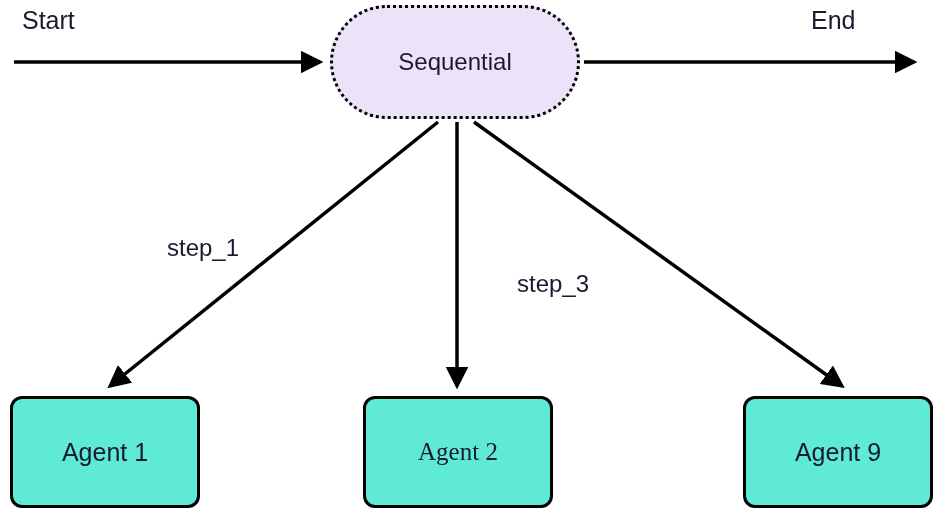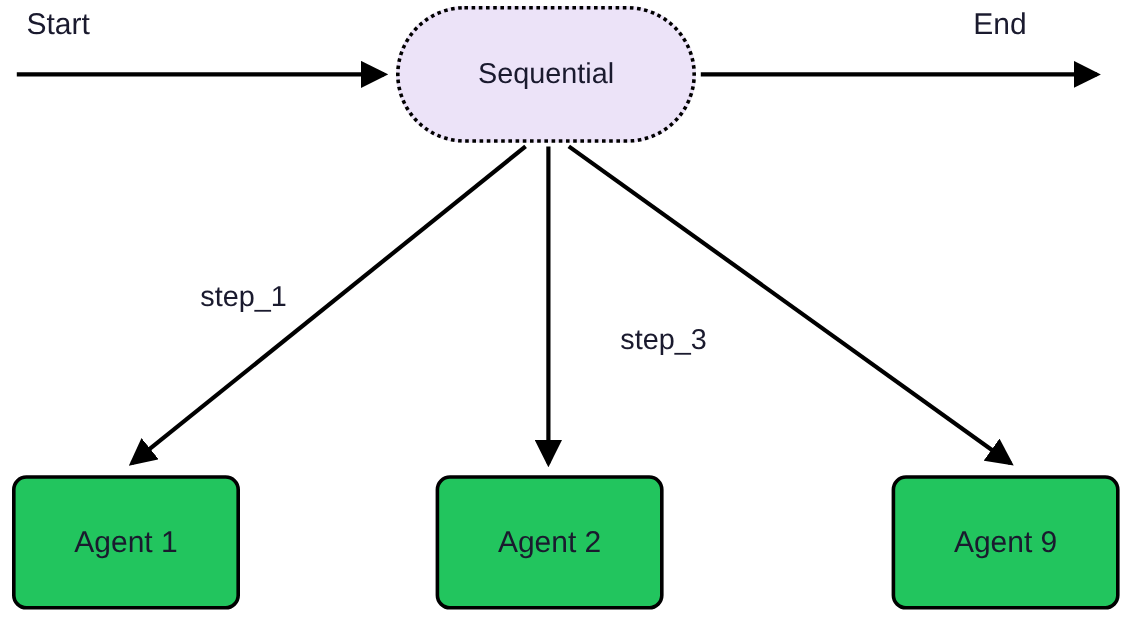--- a/index.html
+++ b/index.html
@@ -56,31 +56,31 @@
   }
   .edge-label-1 { left: 143px; top: 234px; }
   .edge-label-2 { left: 350px; top: 234px; }
   .edge-label-3 { left: 493px; top: 234px; margin-top: 36px; }
   .agent-node {
     position: absolute;
     top: 396px;
     width: 190px;
     height: 112px;
     box-sizing: border-box;
-    background: #22c55e;
+    background: #5eead4;
     border: 3px solid #000000;
     border-radius: 12px;
     display: flex;
     align-items: center;
     justify-content: center;
     font-size: 25px;
     color: #1a1a2e;
   }
   .agent-1 { left: 10px; }
-  .agent-2 { left: 363px; }
+  .agent-2 { left: 363px; font-family: Liberation Serif, serif; }
   .agent-3 { left: 743px; }
 </style>
 </head>
 <body>
 
 <div class="canvas">
 
   <svg class="edges-svg" viewBox="0 0 943 520" xmlns="http://www.w3.org/2000/svg">
     <defs>
       <marker id="arrowhead" viewBox="0 0 10 10" refX="8.5" refY="5" markerWidth="6.5" markerHeight="6.5" orient="auto-start-reverse">

